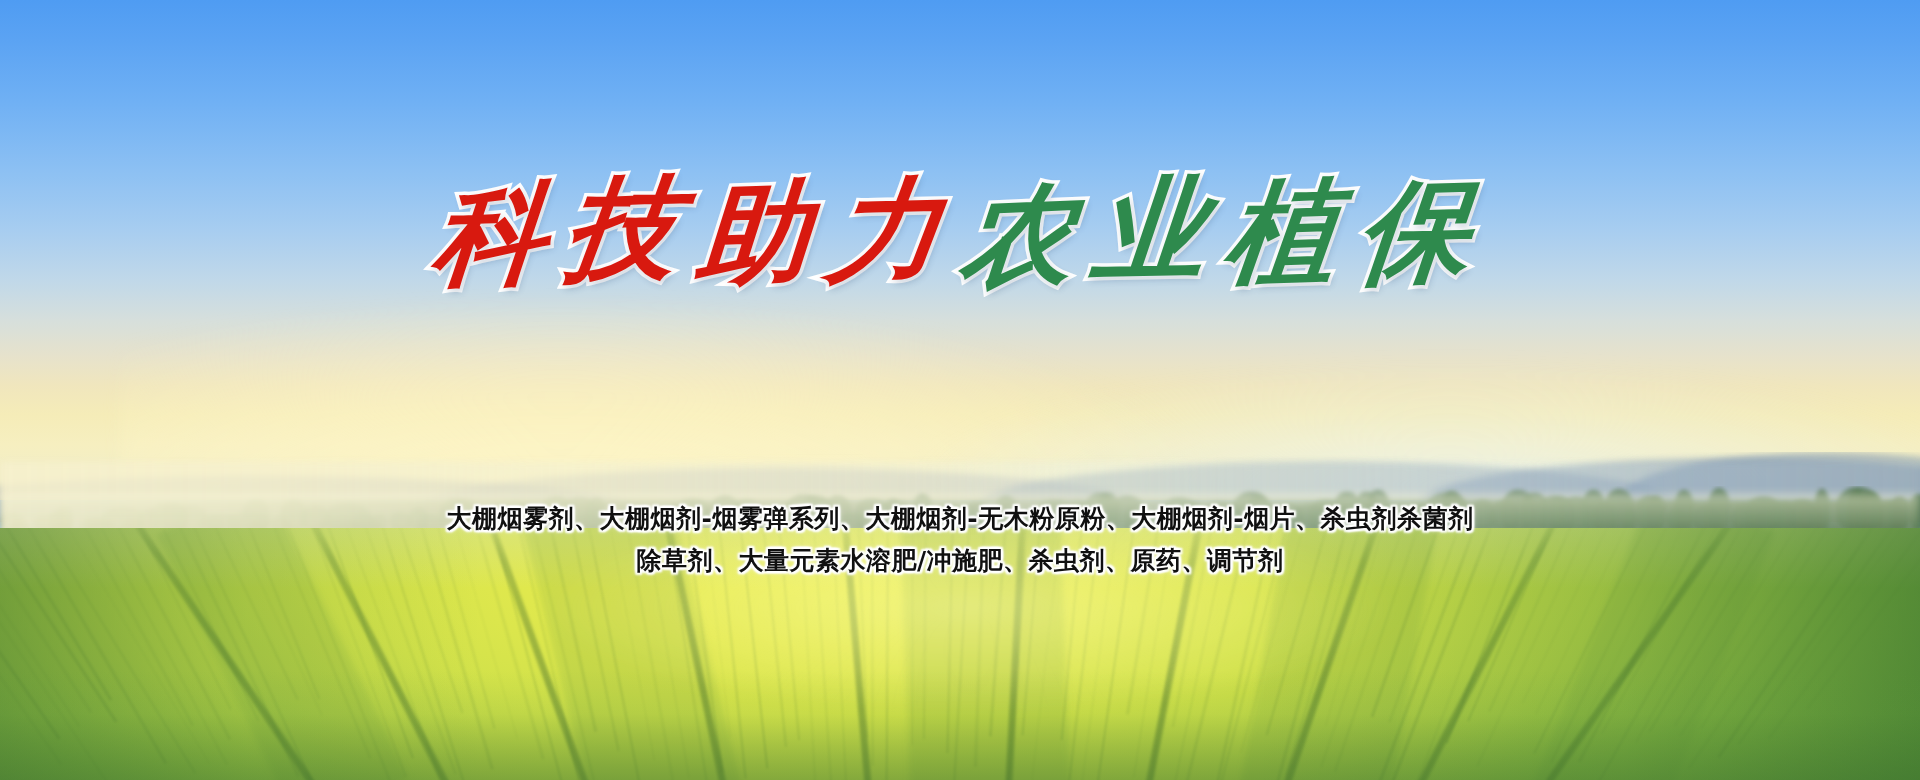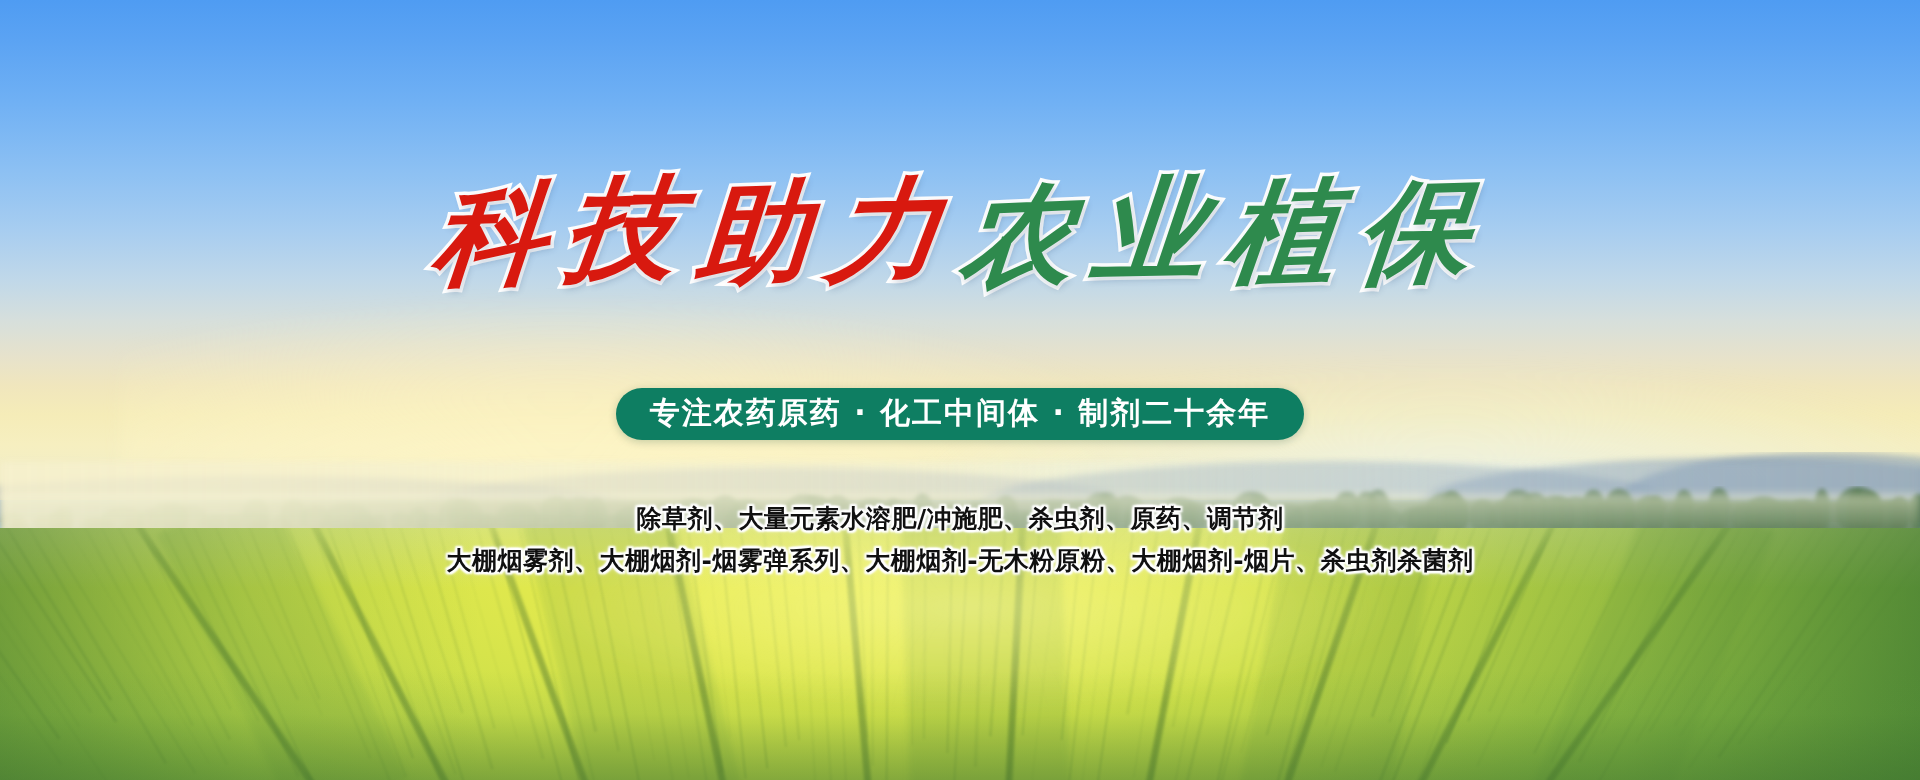--- a/index.html
+++ b/index.html
@@ -499,22 +499,19 @@
         <div class="furrow thin" style="left: 1954.69px; top: -16px; width: 2.3px; height: 247px; transform: rotate(37.09deg); opacity: 0.38;"></div>
       </div>
     <div class="field-sheen"></div>
     <div class="field-left-dark"></div>
     <div class="field-right-dark"></div>
     <div class="field-bottom-dark"></div>
   </div>
 
   <div class="headline" id="headline"><span class="red hl-w1">科</span><span class="red hl-w2">技</span><span class="red hl-w3">助</span><span class="red hl-w4">力</span><span class="green hl-w5">农</span><span class="green hl-w6">业</span><span class="green hl-w7">植</span><span class="green hl-w8">保</span></div>
 
-  <div class="badge-wrap">
-    <div class="badge">专注农药原药 · 化工中间体 · 制剂二十余年</div>
+
+  <div class="products">
+    <div class="prod-line">大棚烟雾剂、大棚烟剂-烟雾弹系列、大棚烟剂-无木粉原粉、大棚烟剂-烟片、杀虫剂杀菌剂</div>
+    <div class="prod-line">除草剂、大量元素水溶肥/冲施肥、杀虫剂、原药、调节剂</div>
   </div>
 
-  <div class="products">
-    <div class="prod-line">除草剂、大量元素水溶肥/冲施肥、杀虫剂、原药、调节剂</div>
-    <div class="prod-line">大棚烟雾剂、大棚烟剂-烟雾弹系列、大棚烟剂-无木粉原粉、大棚烟剂-烟片、杀虫剂杀菌剂</div>
-  </div>
-
 </div>
 
 </body></html>

